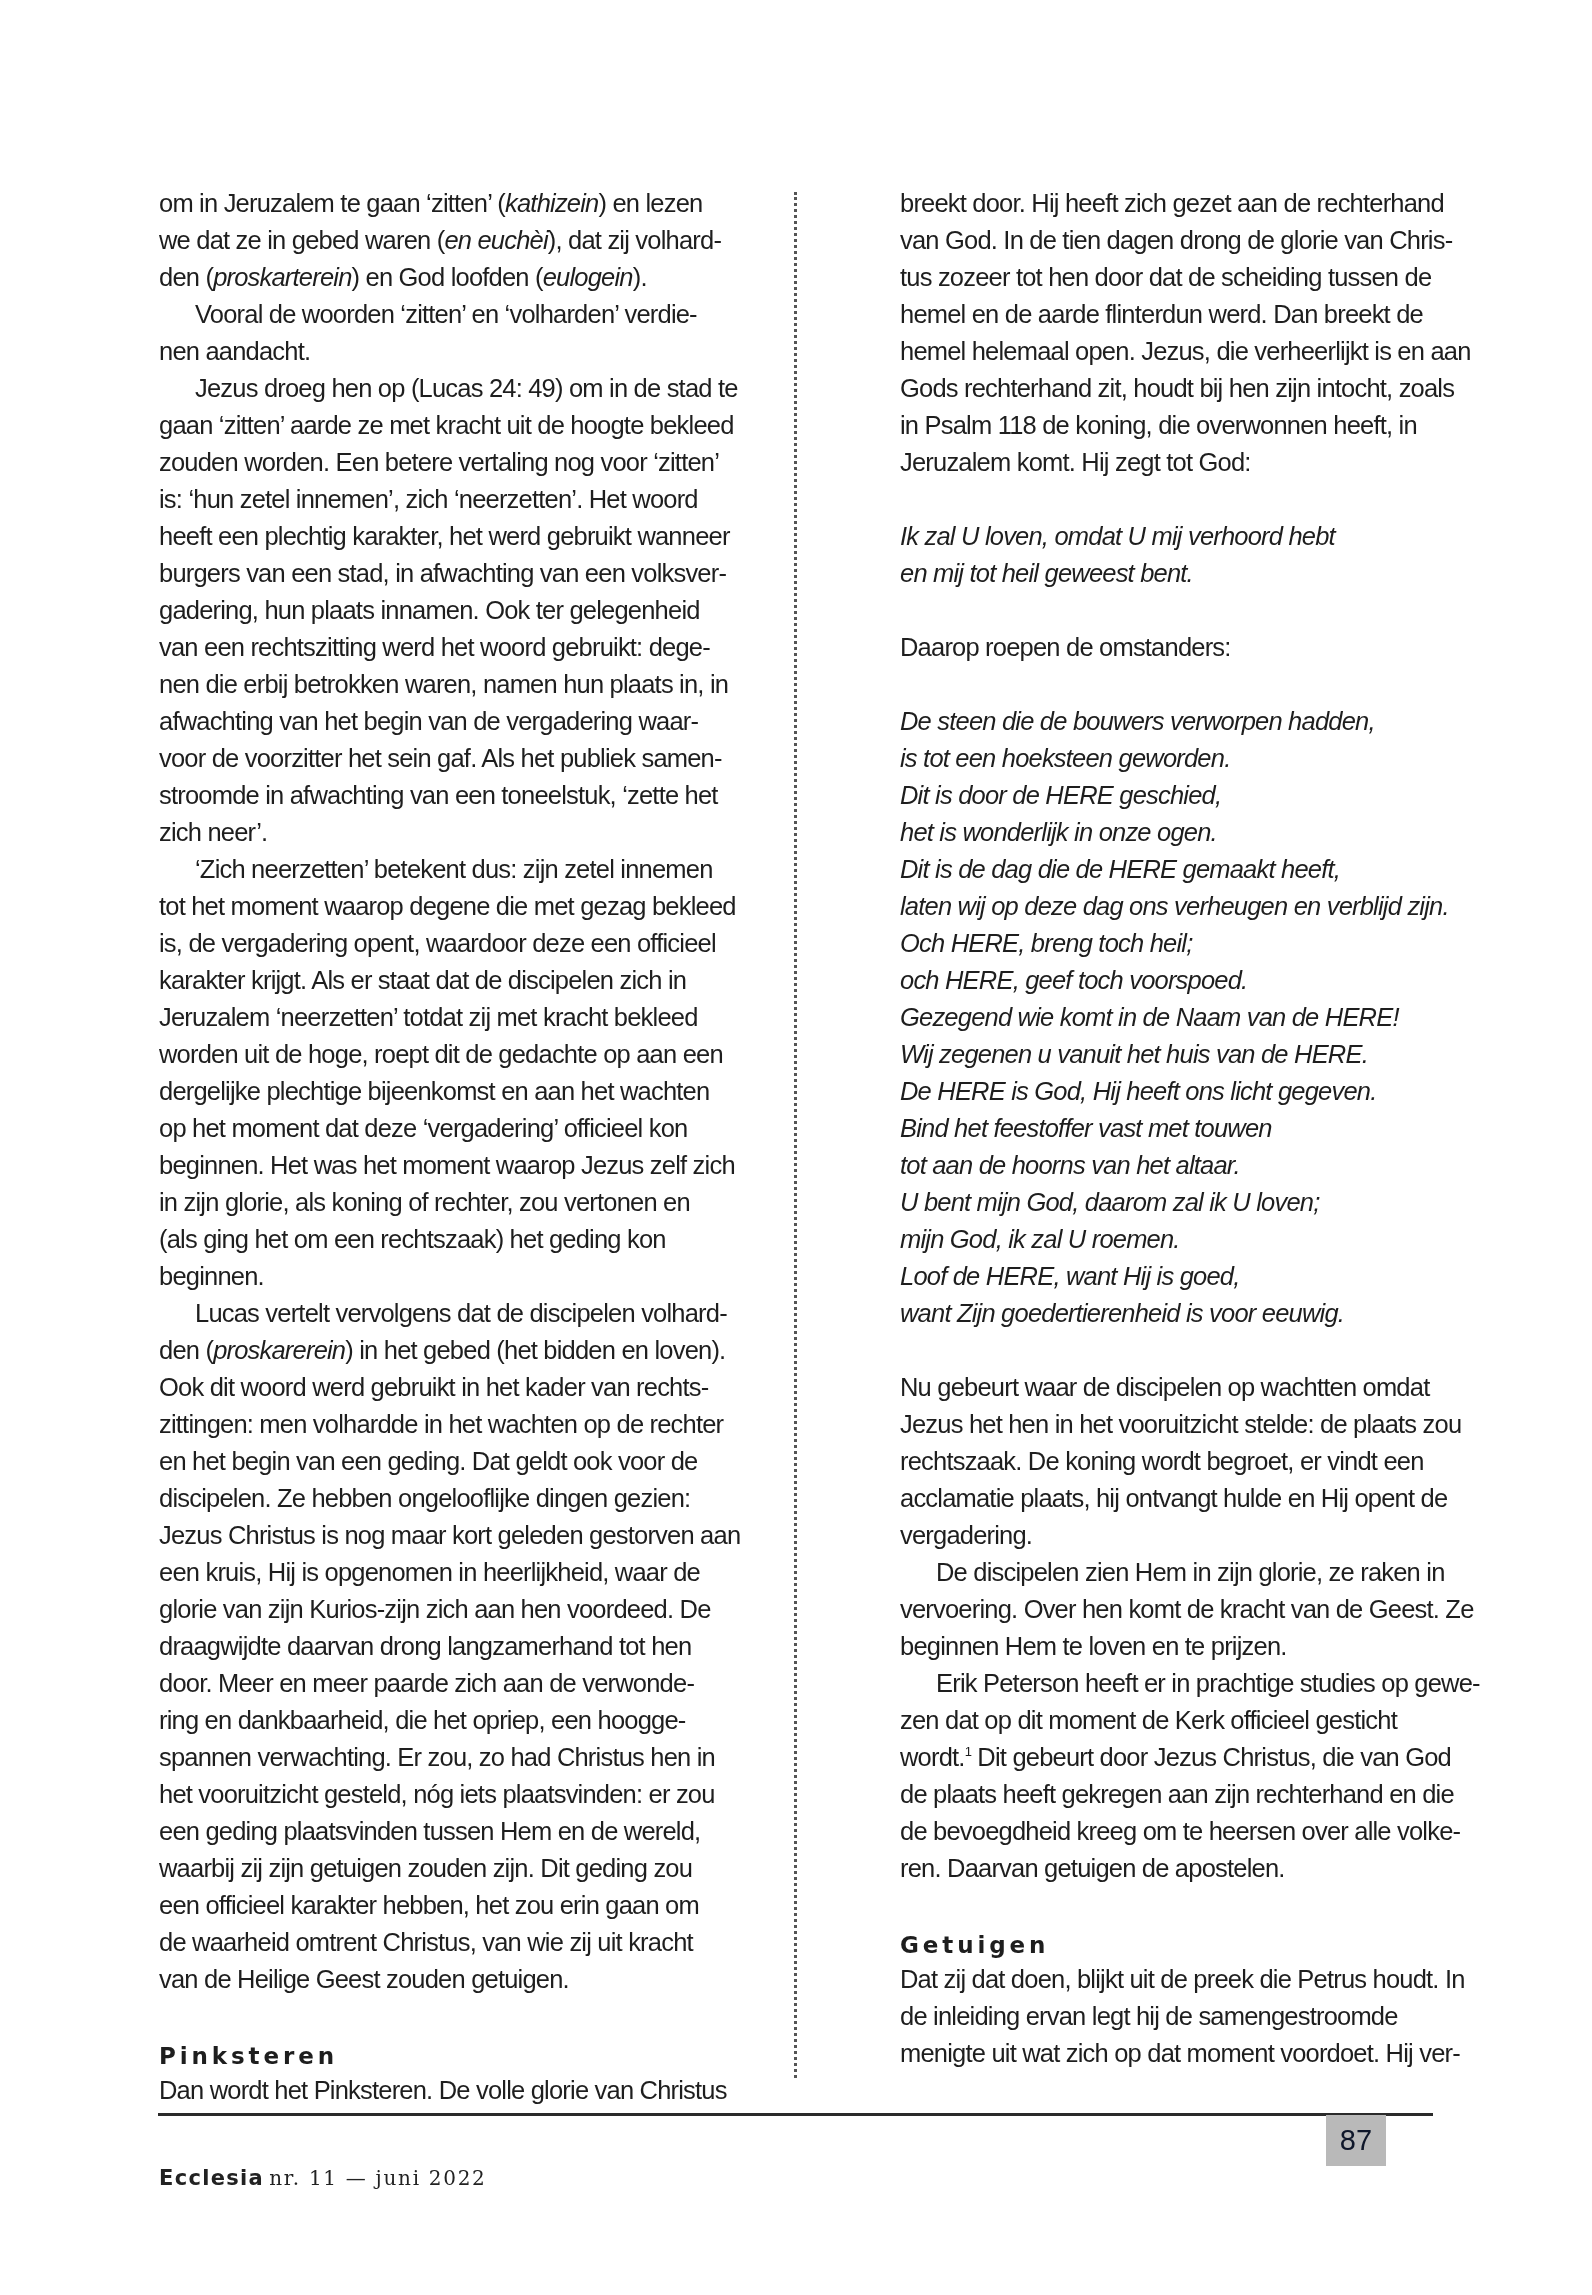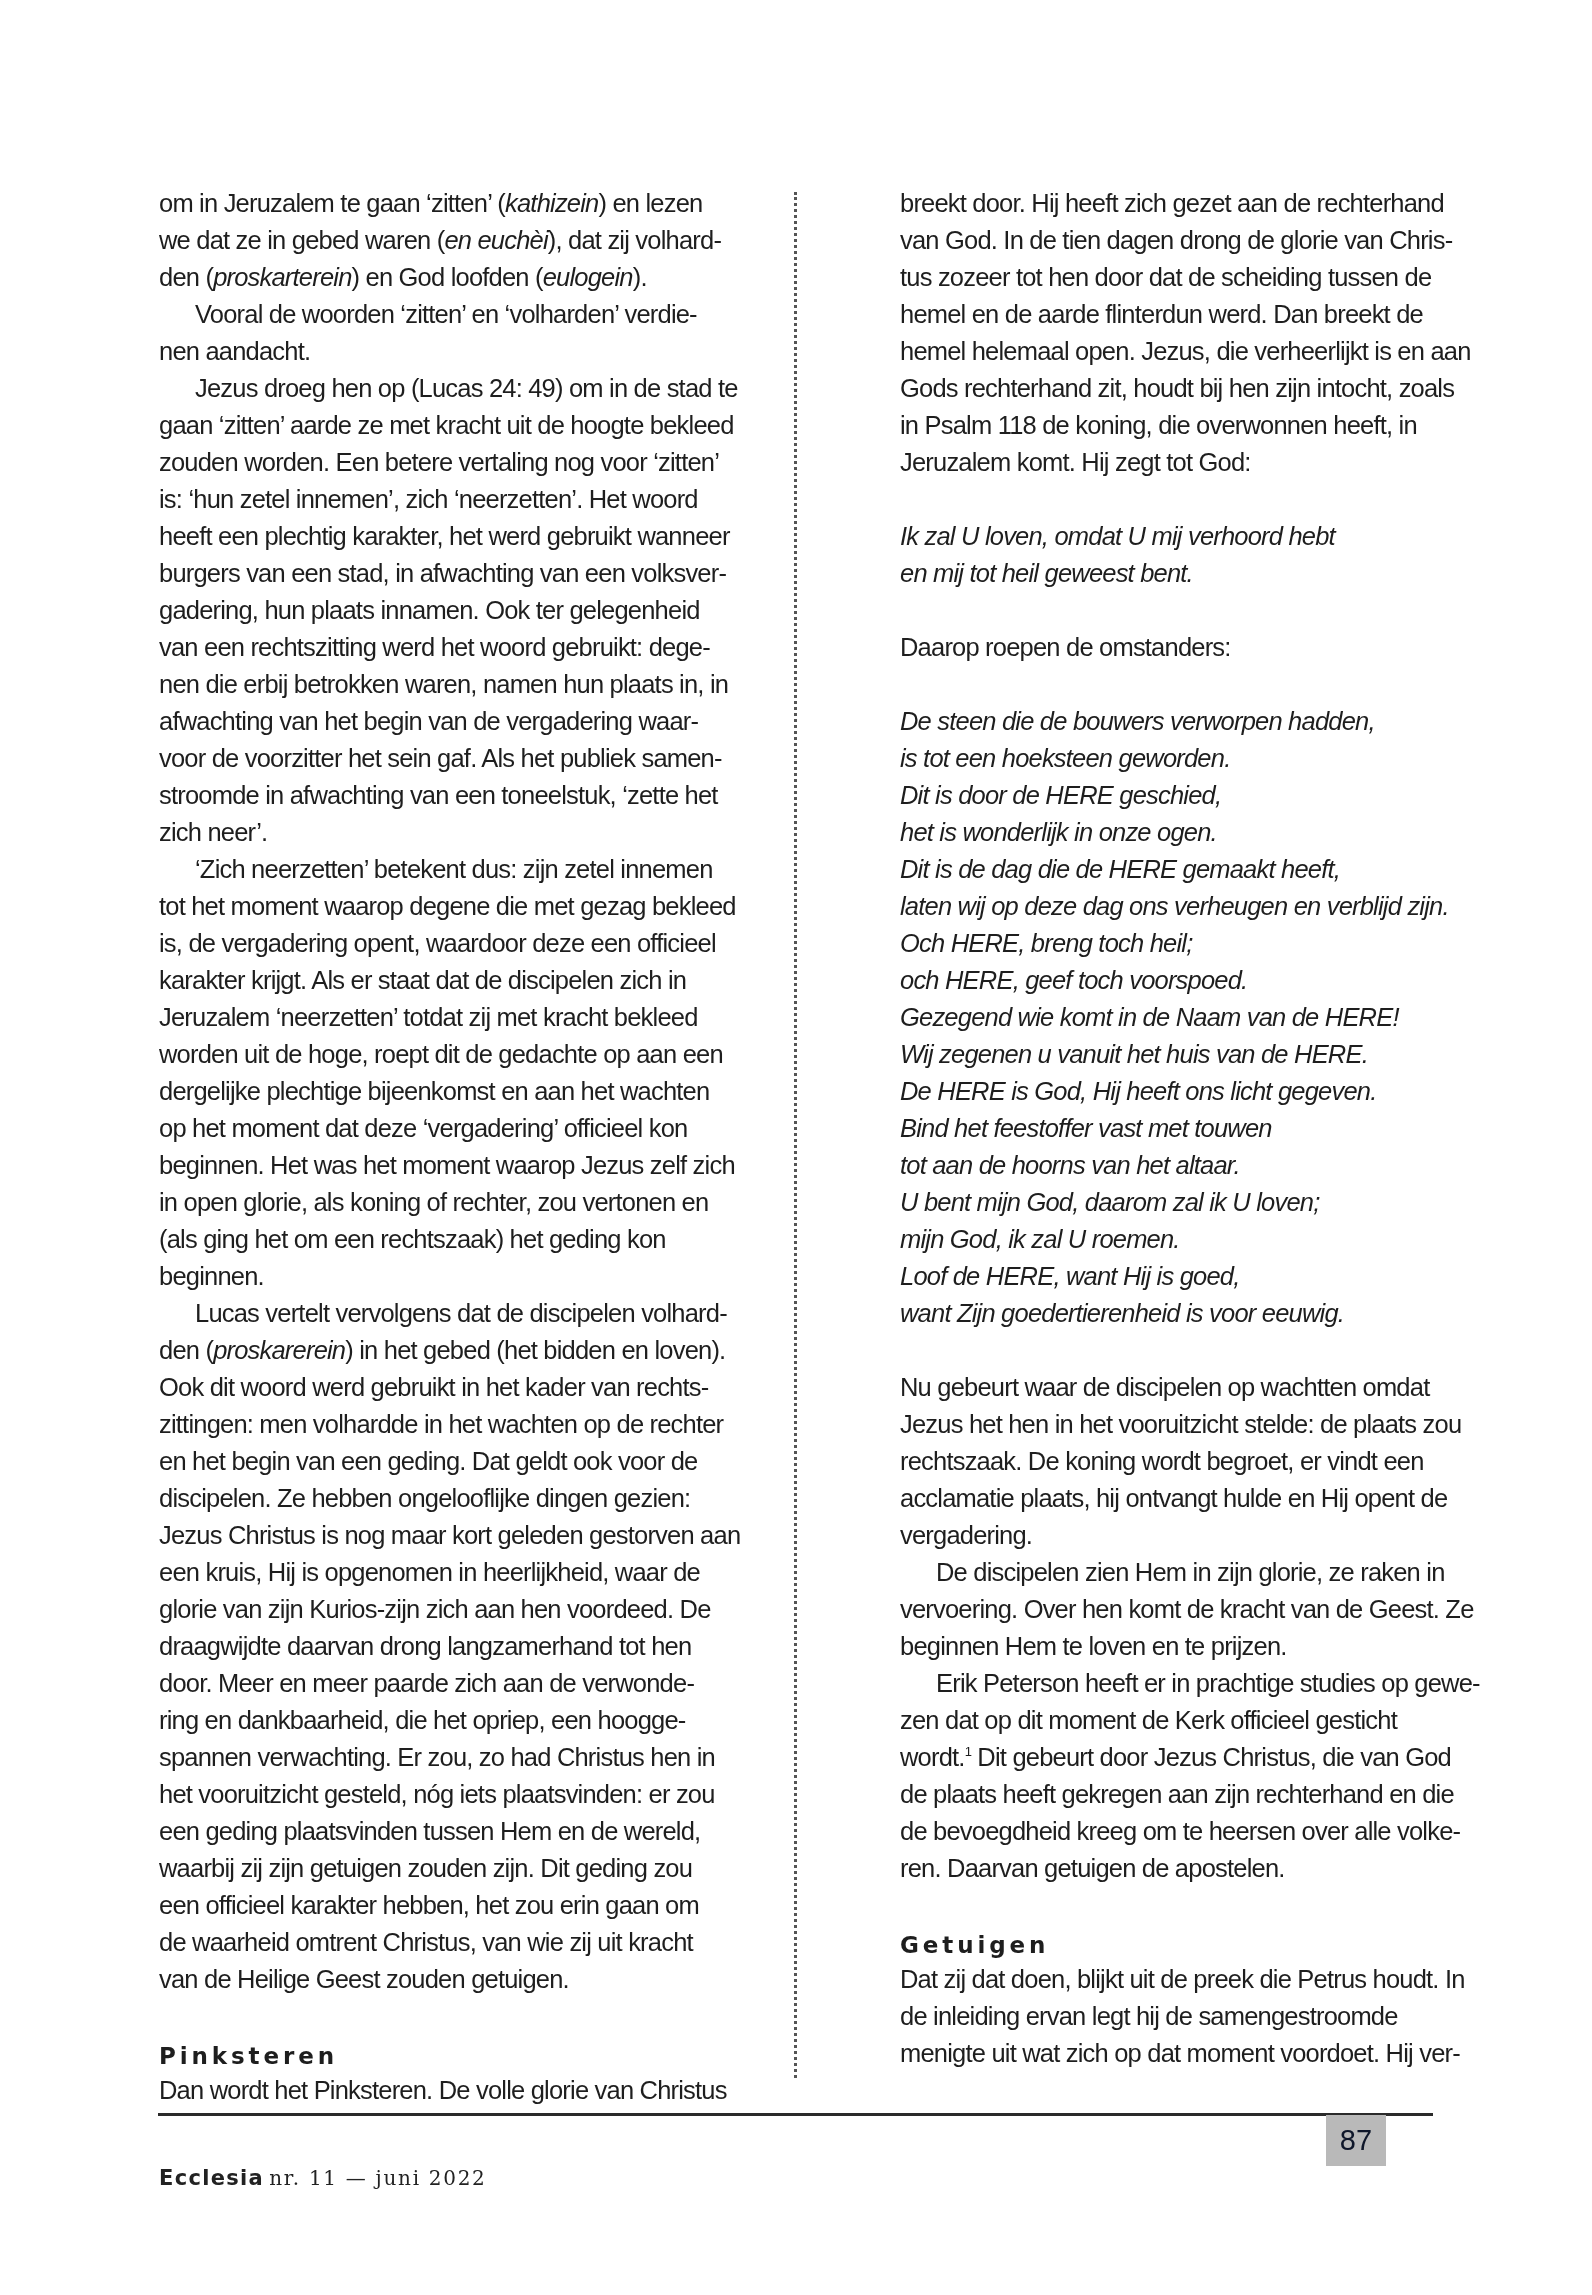--- a/index.html
+++ b/index.html
@@ -62,21 +62,21 @@
     <div class="line">zich neer’.</div>
     <div class="line indent">‘Zich neerzetten’ betekent dus: zijn zetel innemen</div>
     <div class="line">tot het moment waarop degene die met gezag bekleed</div>
     <div class="line">is, de vergadering opent, waardoor deze een officieel</div>
     <div class="line">karakter krijgt. Als er staat dat de discipelen zich in</div>
     <div class="line">Jeruzalem ‘neerzetten’ totdat zij met kracht bekleed</div>
     <div class="line">worden uit de hoge, roept dit de gedachte op aan een</div>
     <div class="line">dergelijke plechtige bijeenkomst en aan het wachten</div>
     <div class="line">op het moment dat deze ‘vergadering’ officieel kon</div>
     <div class="line">beginnen. Het was het moment waarop Jezus zelf zich</div>
-    <div class="line">in open glorie, als koning of rechter, zou vertonen en</div>
+    <div class="line">in zijn glorie, als koning of rechter, zou vertonen en</div>
     <div class="line">(als ging het om een rechtszaak) het geding kon</div>
     <div class="line">beginnen.</div>
     <div class="line indent">Lucas vertelt vervolgens dat de discipelen volhard-</div>
     <div class="line"><span>den (</span><span class="it">proskarerein</span><span>) in het gebed (het bidden en loven).</span></div>
     <div class="line">Ook dit woord werd gebruikt in het kader van rechts-</div>
     <div class="line">zittingen: men volhardde in het wachten op de rechter</div>
     <div class="line">en het begin van een geding. Dat geldt ook voor de</div>
     <div class="line">discipelen. Ze hebben ongelooflijke dingen gezien:</div>
     <div class="line">Jezus Christus is nog maar kort geleden gestorven aan</div>
     <div class="line">een kruis, Hij is opgenomen in heerlijkheid, waar de</div>

